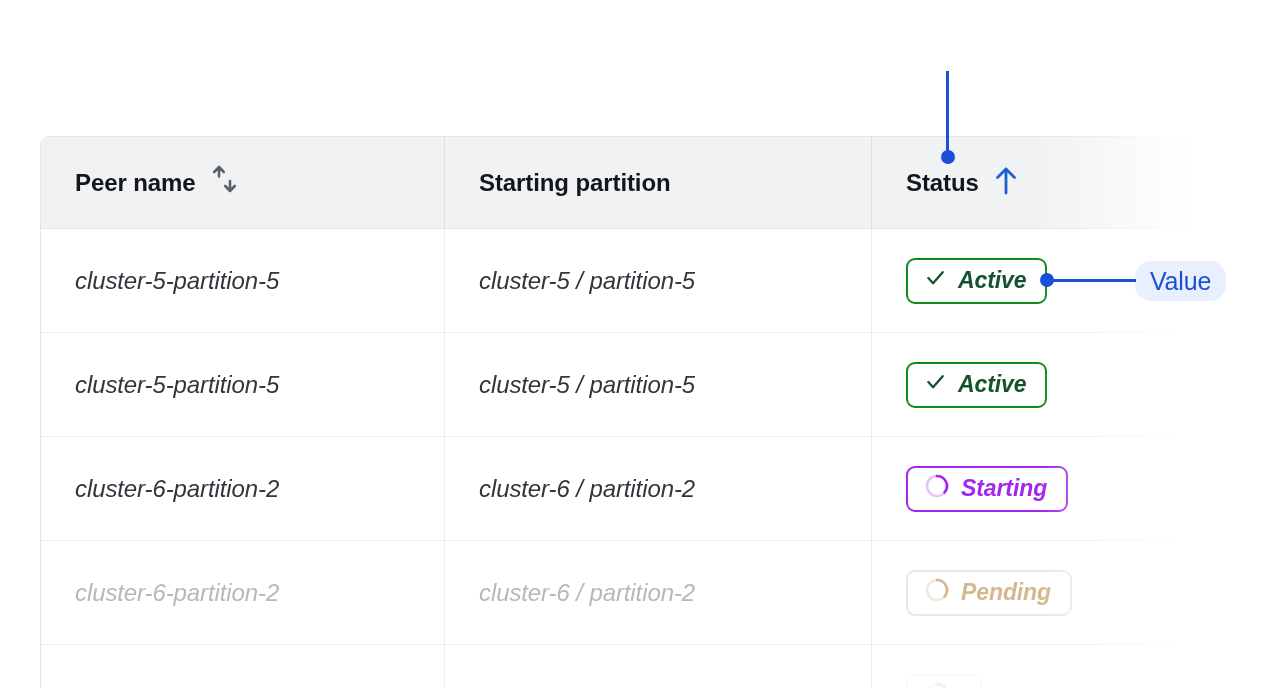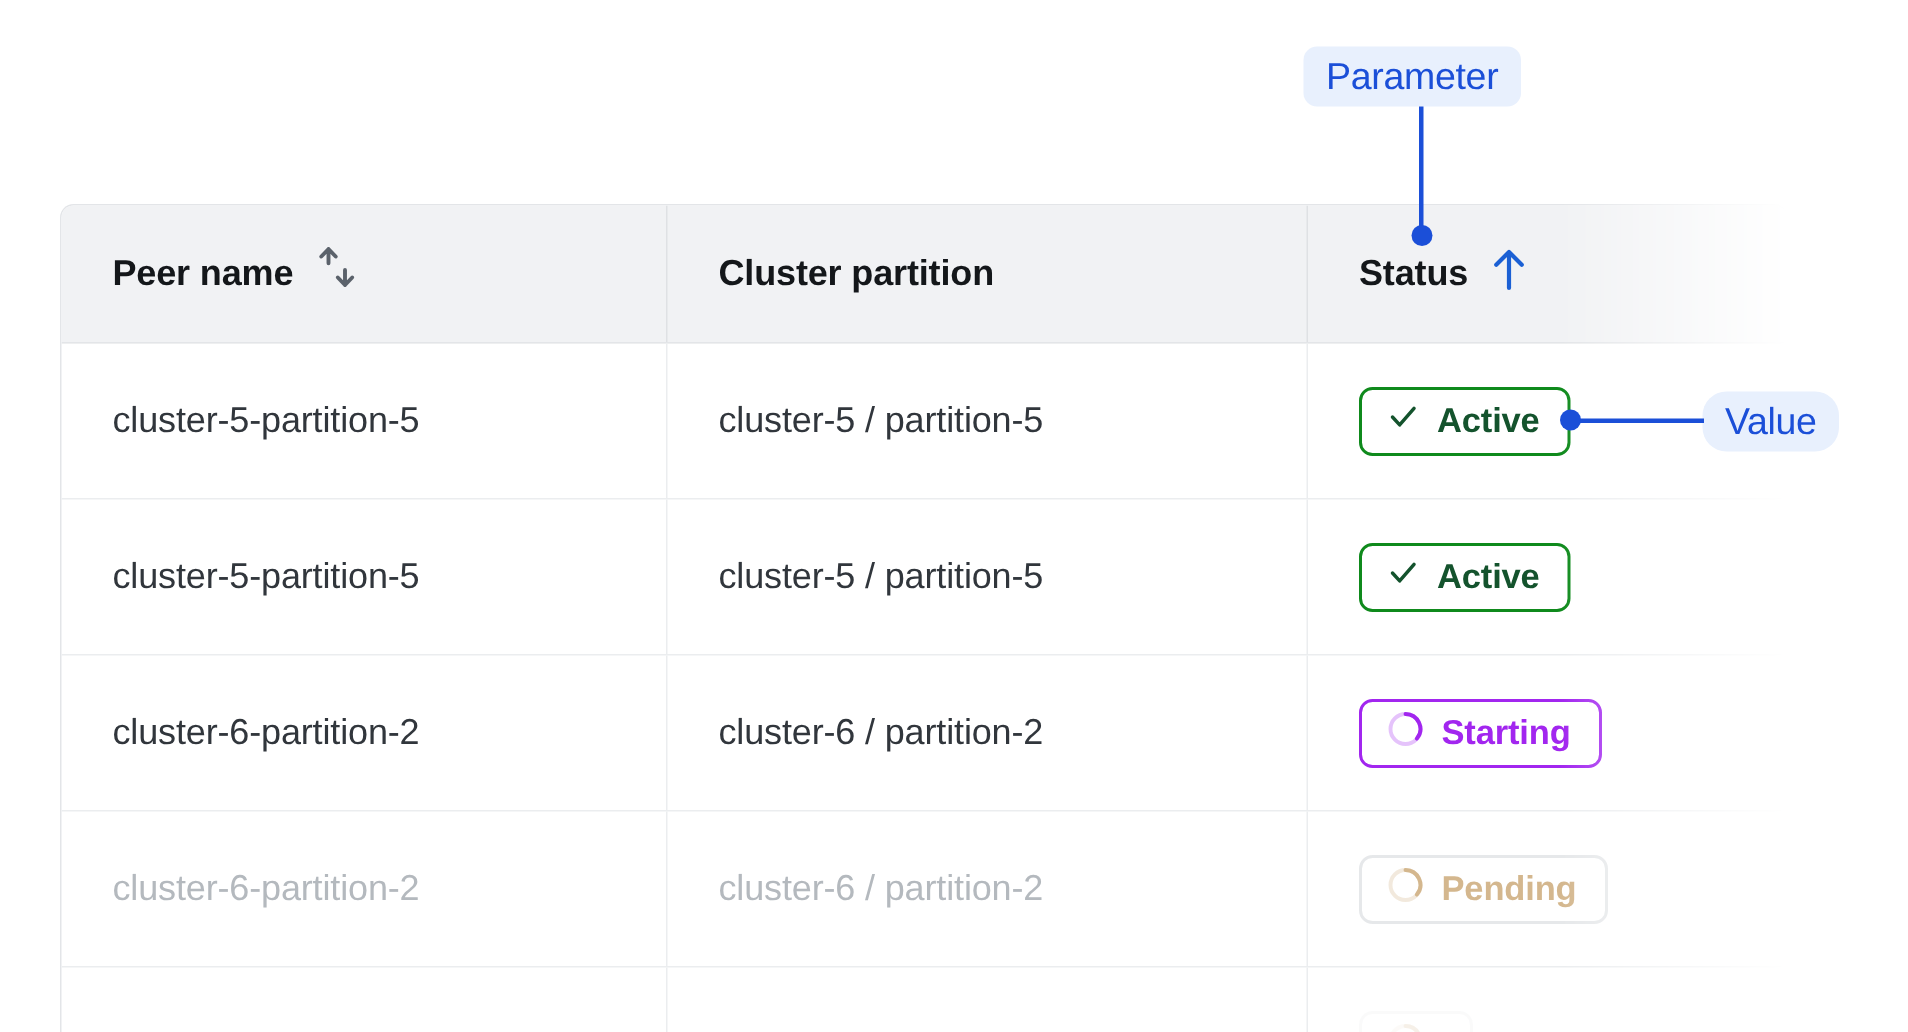--- a/index.html
+++ b/index.html
@@ -70,20 +70,21 @@
   .col1 { width: 403px; }
   .col2 { width: 402px; }
   .col3 { flex: 1 1 auto; margin-left: 25px; }
 
   .tbody { display: block; }
   .tr {
     display: flex;
     height: 104px;
     border-bottom: 1px solid #ebedef;
     box-sizing: border-box;
+    font-style: italic;
   }
   .tr:last-child { border-bottom: none; }
   .td {
     display: flex;
     align-items: center;
     padding: 0 34px;
     box-sizing: border-box;
     font-size: 24px;
     color: #31363c;
     letter-spacing: -0.1px;
@@ -181,21 +182,21 @@
           <span>Peer name</span>
           <span class="ico sort-both">
             <svg width="30" height="34" viewBox="0 0 30 34" fill="none" aria-hidden="true">
               <path d="M9 13.5 L9 4 M9 4 L4.2 9 M9 4 L13.8 9" stroke="currentColor" stroke-width="2.6" stroke-linecap="round" stroke-linejoin="round"></path>
               <path d="M20 18 L20 28 M20 28 L15.2 23 M20 28 L24.8 23" stroke="currentColor" stroke-width="2.6" stroke-linecap="round" stroke-linejoin="round"></path>
             </svg>
           </span>
         </div>
 
         <div class="th col2">
-          <span>Cluster partition</span>
+          <span>Starting partition</span>
         </div>
 
         <div class="th col3">
           <span>Status</span>
           <span class="ico sort-up">
             <svg width="26" height="32" viewBox="0 0 26 32" fill="none" aria-hidden="true">
               <path d="M13 29 L13 5 M13 5 L4.5 13.5 M13 5 L21.5 13.5" stroke="currentColor" stroke-width="2.8" stroke-linecap="round" stroke-linejoin="round"></path>
             </svg>
           </span>
         </div>
@@ -279,21 +280,20 @@
               </span>
               <span></span>
             </span>
           </div>
         </div>
 
       </div>
     </div>
   </div>
 
-  <div class="anno-chip" id="anno-parameter">Parameter</div>
   <div class="anno-line" id="anno-parameter-line"></div>
   <div class="anno-dot" id="anno-parameter-dot"></div>
 
   <div class="anno-chip" id="anno-value">Value</div>
   <div class="anno-line" id="anno-value-line"></div>
   <div class="anno-dot" id="anno-value-dot"></div>
 
 </div>
 
 </body></html>

